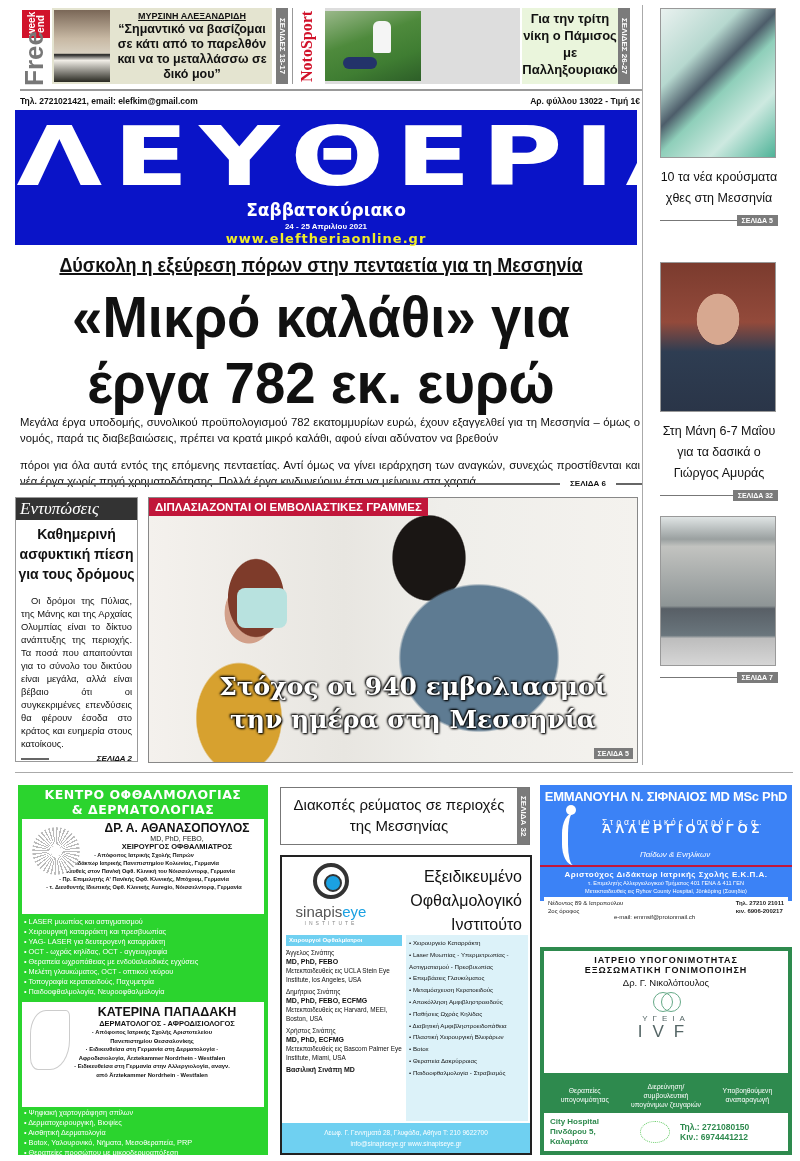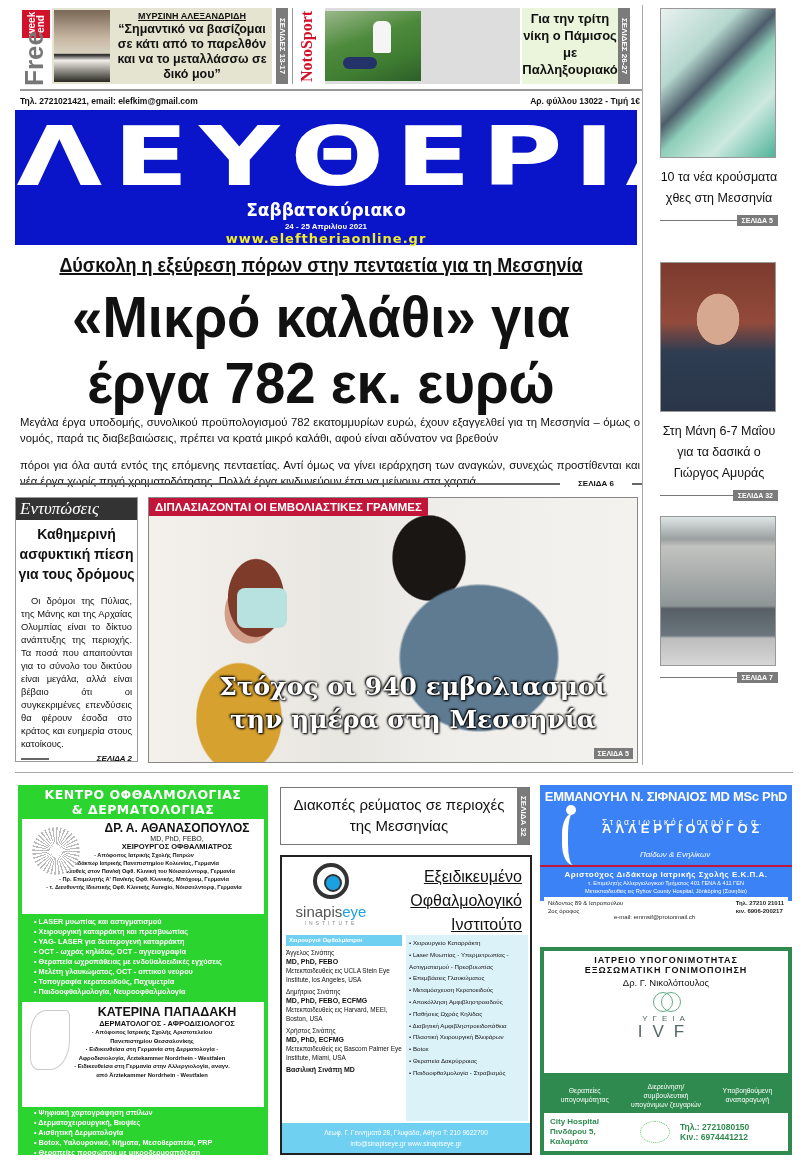--- a/index.html
+++ b/index.html
@@ -84,42 +84,42 @@
   
   .ad-eye { left: 18px; top: 785px; width: 250px; height: 370px; background: #2bd42e; color:#fff; font-size: 7.6px; }
   .ad-eye .hdr { text-align:center; font-weight:bold; font-size: 12.5px; line-height: 15px; letter-spacing: 0.5px; padding-top: 2px; font-family: "DejaVu Sans", sans-serif; }
   .ad-eye .white { background:#fff; color:#111; margin: 2px 4px 0; position: relative; }
   .ad-eye .doc1 { height: 95px; padding: 2px 2px 0 70px; text-align:center; }
   .ad-eye .doc1 .nm { font-size: 12px; font-weight: bold; }
   .ad-eye .doc1 .ttl { font-size: 7px; }
   .ad-eye .doc1 .role { font-size: 7.5px; font-weight: bold; }
   .ad-eye .creds { font-size: 5.6px; line-height: 8px; text-align: center; margin-left: -66px; font-weight: bold; }
   .ad-eye .sun { position:absolute; left: 10px; top: 8px; width: 48px; height: 48px; border-radius: 50%; background: repeating-conic-gradient(#bbb 0 4deg, #fff 4deg 10deg); -webkit-mask: radial-gradient(circle, transparent 5px, #000 6px); mask: radial-gradient(circle, transparent 5px, #000 6px); }
-  .ad-eye ul { list-style: none; padding: 3px 16px; font-weight: bold; font-size: 7.3px; line-height: 10px; }
+  .ad-eye ul { list-style: none; padding: 3px 6px; font-weight: normal; font-size: 7.3px; line-height: 10px; }
   .ad-eye .doc2 { height: 105px; padding: 3px 2px 0 50px; text-align:center; }
   .ad-eye .doc2 .nm { font-size: 12.5px; font-weight: bold; }
   .ad-eye .doc2 .role { font-size: 7.5px; font-weight: bold; }
   .ad-eye .doc2 .creds { margin-left: -30px; font-size: 5.8px; line-height: 8.5px; }
   .ad-eye .face { position:absolute; left: 8px; top: 8px; width: 40px; height: 60px; border: 1px solid #ccc; border-radius: 40% 10% 50% 20%; }
 
   
   .power { left: 280px; top: 787px; width: 250px; height: 58px; border: 1px solid #777; display:flex; }
   .power .txt { flex:1; text-align:center; font-size: 15px; line-height: 21px; padding-top: 6px; }
   .power .tag { width: 12px; }
 
   
   .sinapis { left: 280px; top: 855px; width: 252px; height: 300px; border: 2px solid #222; background:#fff; }
   .sinapis .logo { position:absolute; left: 6px; top: 6px; width: 86px; text-align:center; }
   .sinapis .eye { width: 36px; height: 36px; margin: 0 auto; border: 4px solid #333; border-radius: 50%; position: relative; }
   .sinapis .eye::after { content:""; position:absolute; left:7px; top:7px; width:14px; height:14px; background:#1ba1e2; border-radius:50%; border: 2px solid #333; }
   .sinapis .brand { font-size: 15px; color: #555; margin-top: 4px; }
   .sinapis .brand span { color: #1ba1e2; }
   .sinapis .inst { font-size: 5px; letter-spacing: 3px; color:#888; }
   .sinapis .title { position:absolute; right: 8px; top: 8px; text-align:right; font-size: 16px; line-height: 24px; }
-  .sinapis .title div { text-decoration: underline; }
+  .sinapis .title div { }
   .sinapis .leftcol { position:absolute; left: 4px; top: 78px; width: 116px; font-size: 6.4px; line-height: 9px; }
   .sinapis .leftcol .hd { background: #6fd0f1; color:#fff; font-weight:bold; padding: 1px 3px; font-size: 6px; margin-bottom: 2px; }
   .sinapis .leftcol b { font-size: 7px; }
   .sinapis .rightcol { position:absolute; left: 124px; top: 78px; width: 122px; background: #dcf2f9; font-size: 6.2px; line-height: 11.8px; padding: 2px 3px; height: 186px; }
   .sinapis .footer { position:absolute; left: 0; bottom: 0; width: 100%; height: 30px; background: #6fd0f1; color:#fff; text-align:center; font-size: 6.5px; line-height: 11px; padding-top: 4px; }
 
   
   .allergy { left: 540px; top: 785px; width: 252px; height: 116px; background: #3b82f6; color:#fff; }
   .allergy .nm { font-size: 13px; font-weight:bold; text-align:center; padding-top: 4px; letter-spacing: -0.3px; }
   .allergy .figure { position:absolute; left: 22px; top: 28px; width: 28px; height: 52px; border-left: 6px solid #fff; border-radius: 40% 0 0 40%; }
@@ -212,21 +212,21 @@
 <div class="abs headline">
   <div>«Μικρό καλάθι» για</div>
   <div>έργα 782 εκ. ευρώ</div>
 </div>
 <div class="abs lead">
   <p>Μεγάλα έργα υποδομής, συνολικού προϋπολογισμού 782 εκατομμυρίων ευρώ, έχουν εξαγγελθεί για τη Μεσσηνία – όμως ο νομός, παρά τις διαβεβαιώσεις, πρέπει να κρατά μικρό καλάθι, αφού είναι αδύνατον να βρεθούν</p>
   <p>πόροι για όλα αυτά εντός της επόμενης πενταετίας. Αντί όμως να γίνει ιεράρχηση των αναγκών, συνεχώς προστίθενται και νέα έργα χωρίς πηγή χρηματοδότησης. Πολλά έργα κινδυνεύουν έτσι να μείνουν στα χαρτιά.</p>
 </div>
 <div class="abs lead-page">
   <div class="line" style="width:540px;"></div>
-  <span style="margin:0 18px;">ΣΕΛΙΔΑ 6</span>
+  <span style="margin:0 10px;">ΣΕΛΙΔΑ 6</span>
   <div class="line" style="flex:1;"></div>
 </div>
 
 <div class="abs ent">
   <div class="hdr">Εντυπώσεις</div>
   <div class="title">Καθημερινή ασφυκτική πίεση για τους δρόμους</div>
   <div class="body">Οι δρόμοι της Πύλιας, της Μάνης και της Αρχαίας Ολυμπίας είναι το δίκτυο ανάπτυξης της περιοχής. Τα ποσά που απαιτούνται για το σύνολο του δικτύου είναι μεγάλα, αλλά είναι βέβαιο ότι οι συγκεκριμένες επενδύσεις θα φέρουν έσοδα στο κράτος και ευημερία στους κατοίκους.</div>
   <div class="page">
       <div class="line"></div>
       <span>ΣΕΛΙΔΑ 2</span>

